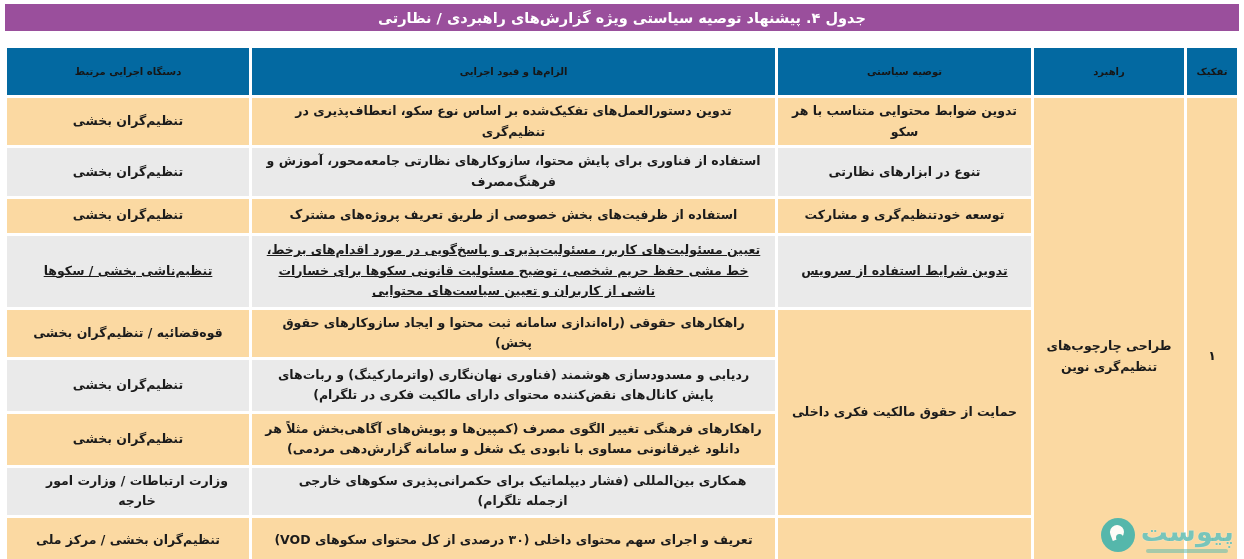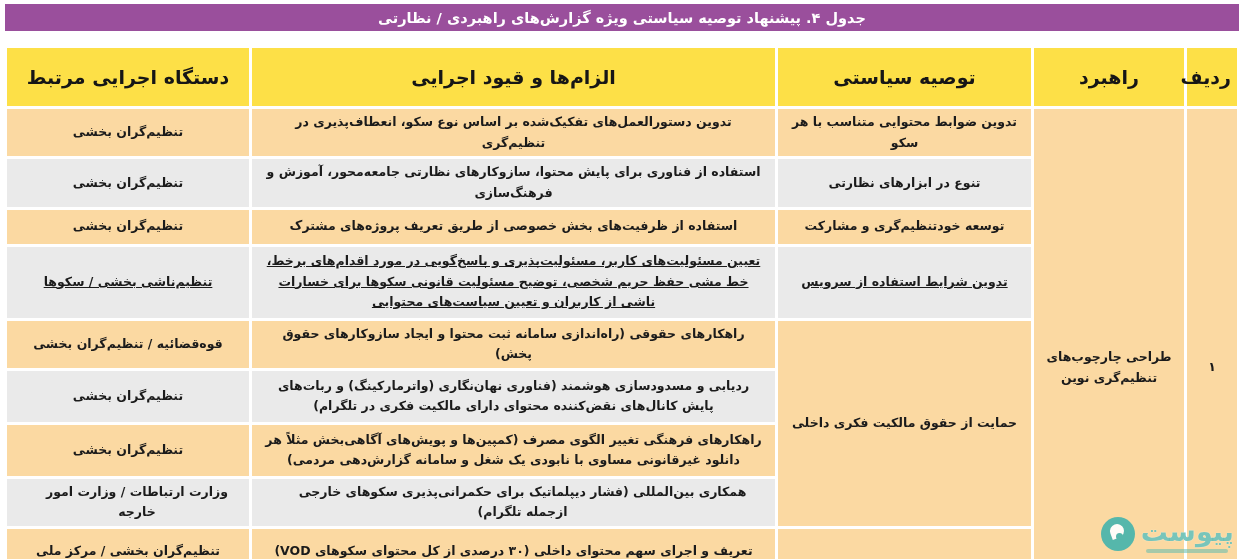--- a/index.html
+++ b/index.html
@@ -22,23 +22,23 @@
   }
 
   table.report {
     width: 1236px;
     table-layout: fixed;
     border-collapse: separate;
     border-spacing: 3px;
     direction: rtl;
   }
   table.report th {
-    background: #fde047;
+    background: #0369a1;
     color: #161616;
-    font-size: 19px;
+    font-size: 10px;
     font-weight: bold;
     height: 33px;
     text-align: center;
     vertical-align: middle;
     padding: 18px 6px;
   }
   table.report td {
     font-size: 12.5px;
     font-weight: bold;
     color: #1b1b1b;
@@ -61,21 +61,21 @@
   tr.r7  td { height: 34px; padding-left: 28px; }
   tr.r8  td { height: 44px; }
   tr.r9  td { height: 50px; }
 
   
   .watermark {
     position: absolute;
     right: 10px;
     bottom: 6px;
     display: flex;
-    align-items: flex-start;
+    align-items: center;
     gap: 6px;
     direction: rtl;
     opacity: 0.92;
     pointer-events: none;
   }
   .wm-circle {
     width: 34px; height: 34px;
     border-radius: 50%;
     background: #48B5AC;
     position: relative;
@@ -126,38 +126,38 @@
   <table class="report">
     <colgroup>
       <col style="width:50px">
       <col style="width:150px">
       <col style="width:253px">
       <col style="width:523px">
       <col style="width:242px">
     </colgroup>
     <thead>
       <tr>
-        <th>ردیف</th>
+        <th>تفکیک</th>
         <th>راهبرد</th>
         <th>توصیه سیاستی</th>
         <th>الزام‌ها و قیود اجرایی</th>
         <th>دستگاه اجرایی مرتبط</th>
       </tr>
     </thead>
     <tbody>
       <tr class="r0">
         <td class="peach" rowspan="10">۱</td>
         <td class="peach" rowspan="10">طراحی چارچوب‌های تنظیم‌گری نوین</td>
         <td class="peach">تدوین ضوابط محتوایی متناسب با هر سکو</td>
         <td class="peach">تدوین دستورالعمل‌های تفکیک‌شده بر اساس نوع سکو، انعطاف‌پذیری در تنظیم‌گری</td>
         <td class="peach">تنظیم‌گران بخشی</td>
       </tr>
       <tr class="r1">
         <td class="gray">تنوع در ابزارهای نظارتی</td>
-        <td class="gray">استفاده از فناوری برای پایش محتوا، سازوکارهای نظارتی جامعه‌محور، آموزش و فرهنگ‌سازی</td>
+        <td class="gray">استفاده از فناوری برای پایش محتوا، سازوکارهای نظارتی جامعه‌محور، آموزش و فرهنگ‌مصرف</td>
         <td class="gray">تنظیم‌گران بخشی</td>
       </tr>
       <tr class="r2">
         <td class="peach">توسعه خودتنظیم‌گری و مشارکت</td>
         <td class="peach">استفاده از ظرفیت‌های بخش خصوصی از طریق تعریف پروژه‌های مشترک</td>
         <td class="peach">تنظیم‌گران بخشی</td>
       </tr>
       <tr class="r3">
         <td class="gray">تدوین شرایط استفاده از سرویس</td>
         <td class="gray">تعیین مسئولیت‌های کاربر، مسئولیت‌پذیری و پاسخ‌گویی در مورد اقدام‌های برخط، خط مشی حفظ حریم شخصی، توضیح مسئولیت قانونی سکوها برای خسارات ناشی از کاربران و تعیین سیاست‌های محتوایی</td>

